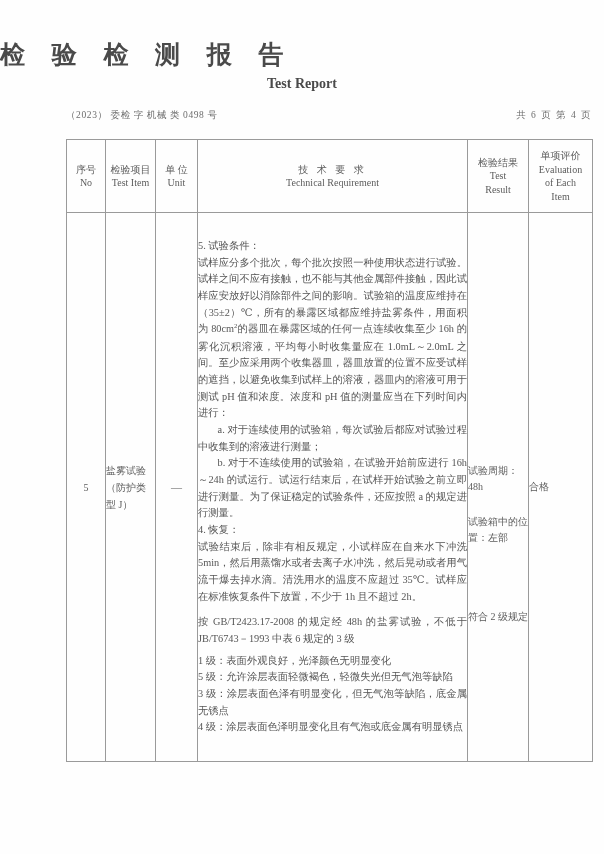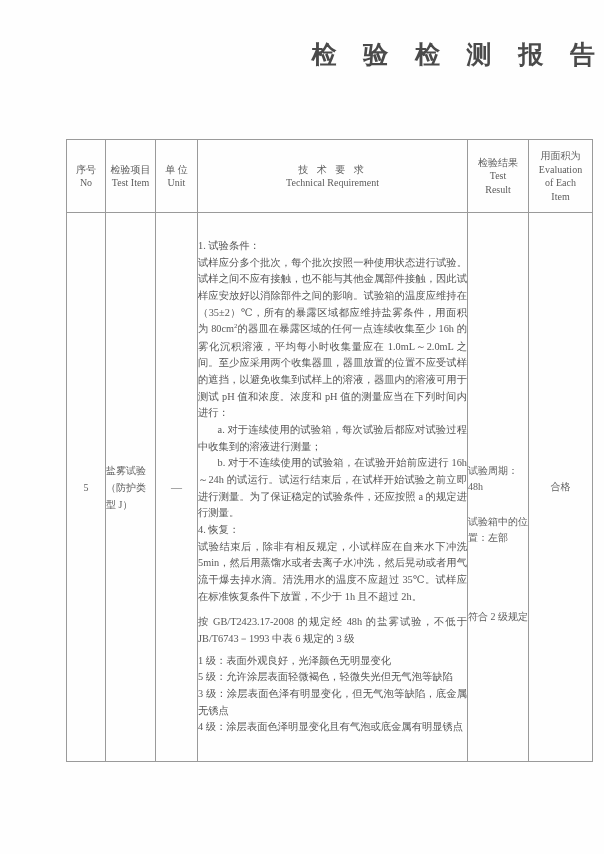--- a/index.html
+++ b/index.html
@@ -20,21 +20,21 @@
     inset: 0;
     background: #fefefe;
   }
 
   
   .title-cn {
     position: absolute;
     top: 38px;
     left: 0;
     width: 604px;
-    text-align: right;
+    text-align: left;
     font-size: 25px;
     font-weight: bold;
     letter-spacing: 9px;
     color: #4a4a4a;
     font-family: "DejaVu Serif", "Liberation Serif", serif;
   }
   .title-en {
     position: absolute;
     top: 76px;
     left: 0;
@@ -124,21 +124,21 @@
   .cell-result {
     vertical-align: top;
     padding: 0 5px;
     font-size: 10px;
     line-height: 1.65;
     color: #5c5c5c;
     position: relative;
     margin-left: 32px;
   }
   .cell-eval {
-    text-align: center;
+    text-align: left;
     font-size: 10px;
     color: #5c5c5c;
   }
 
   .req-p { margin: 0; }
   .req-indent { text-indent: 1.9em; }
   .req-gap { height: 9px; }
   .req-gap-sm { height: 5px; }
   sup { font-size: 0.65em; vertical-align: super; }
 
@@ -146,21 +146,26 @@
   .res-sp1 { height: 18px; }
   .res-sp2 { height: 62px; }
   .res-top { padding-top: 114px; }
 </style>
 </head>
 <body>
 
 <div class="page">
 
   <div class="title-cn">检 验 检 测 报 告</div>
-
+  <div class="title-en">Test Report</div>
+
+  <div class="meta-row">
+    <span class="meta-left">（2023） 委检 字 机械 类 0498 号</span>
+    <span class="meta-right">共 6 页 第 4 页</span>
+  </div>
 
   <table class="tbl">
     <colgroup>
       <col class="c-no">
         <col class="c-item">
         <col class="c-unit">
       <col class="c-req">
         <col class="c-result">
         <col class="c-eval">
     </colgroup>
@@ -181,38 +186,38 @@
         <td>
           <span class="hd-cn hd-spaced">技 术 要 求</span>
           <span class="hd-en">Technical Requirement</span>
         </td>
         <td>
           <span class="hd-cn">检验结果</span>
           <span class="hd-en">Test</span>
           <span class="hd-en">Result</span>
         </td>
         <td>
-          <span class="hd-cn">用面积为</span>
+          <span class="hd-cn">单项评价</span>
           <span class="hd-en">Evaluation</span>
           <span class="hd-en">of Each</span>
           <span class="hd-en">Item</span>
         </td>
       </tr>
     </thead>
     <tbody>
       <tr>
 
         <td class="cell-no">5</td>
 
         <td class="cell-item">盐雾试验（防护类型 J）</td>
 
         <td class="cell-unit">—</td>
 
         <td class="cell-req">
-          <p class="req-p">1. 试验条件：</p>
+          <p class="req-p">5. 试验条件：</p>
           <p class="req-p"><span>试样应分多个批次，每个批次按照一种使用状态进行试验。试样之间不应有接触，也不能与其他金属部件接触，因此试样应安放好以消除部件之间的影响。试验箱的温度应维持在（35±2）℃，所有的暴露区域都应维持盐雾条件，用面积为 80cm</span><sup>2</sup><span>的器皿在暴露区域的任何一点连续收集至少 16h 的雾化沉积溶液，平均每小时收集量应在 1.0mL～2.0mL 之间。至少应采用两个收集器皿，器皿放置的位置不应受试样的遮挡，以避免收集到试样上的溶液，器皿内的溶液可用于测试 pH 值和浓度。浓度和 pH 值的测量应当在下列时间内进行：</span></p>
           <p class="req-p req-indent">a. 对于连续使用的试验箱，每次试验后都应对试验过程中收集到的溶液进行测量；</p>
           <p class="req-p req-indent">b. 对于不连续使用的试验箱，在试验开始前应进行 16h～24h 的试运行。试运行结束后，在试样开始试验之前立即进行测量。为了保证稳定的试验条件，还应按照 a 的规定进行测量。</p>
           <p class="req-p">4. 恢复：</p>
           <p class="req-p">试验结束后，除非有相反规定，小试样应在自来水下冲洗 5min，然后用蒸馏水或者去离子水冲洗，然后晃动或者用气流干爆去掉水滴。清洗用水的温度不应超过 35℃。试样应在标准恢复条件下放置，不少于 1h 且不超过 2h。</p>
           <div class="req-gap"></div>
           <p class="req-p">按 GB/T2423.17-2008 的规定经 48h 的盐雾试验，不低于 JB/T6743－1993 中表 6 规定的 3 级</p>
           <div class="req-gap-sm"></div>
           <p class="req-p">1 级：表面外观良好，光泽颜色无明显变化</p>
           <p class="req-p">5 级：允许涂层表面轻微褐色，轻微失光但无气泡等缺陷</p>

